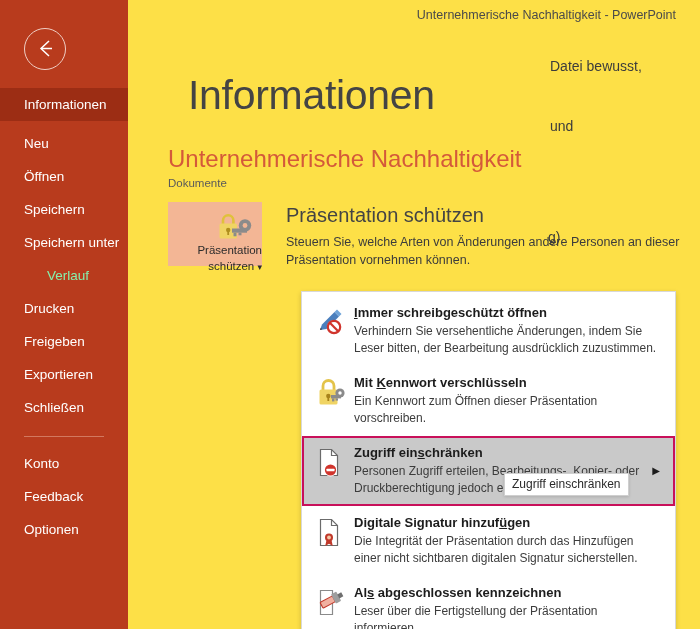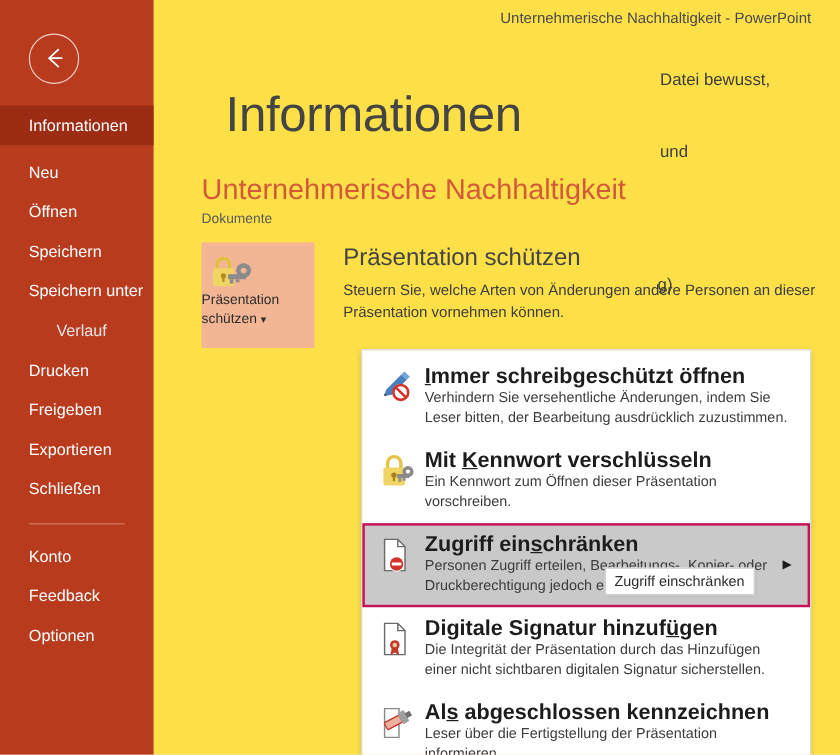--- a/index.html
+++ b/index.html
@@ -60,21 +60,21 @@
     padding-left: 24px;
     font-size: 13.5px;
     color: #ffffff;
     white-space: nowrap;
     cursor: pointer;
   }
   .nav-item.selected {
     background: #9c2d14;
   }
   .nav-item.disabled {
-    color: #e5e5e5;
+    color: #86efac;
     cursor: default;
     padding-left: 47px;
   }
   .nav-gap { height: 6px; }
   .nav-sep {
     margin: 12px 24px 10px 24px;
     height: 1px;
     background: #d2785f;
   }
 
@@ -129,23 +129,23 @@
     position: absolute;
     left: 40px;
     top: 202px;
     width: 520px;
   }
   .protect-btn {
     position: absolute;
     left: 0;
     top: 0;
     width: 94px;
-    height: 88px;
+    height: 64px;
     background: #f3b695;
-    text-align: left;
+    text-align: right;
     cursor: pointer;
   }
   .protect-btn .glyph {
     height: 40px;
     padding-top: 9px;
     box-sizing: border-box;
   }
   .protect-btn .cap {
     font-size: 11.5px;
     color: #2b2b2b;
@@ -207,21 +207,21 @@
   }
   .mi .ico {
     flex: 0 0 30px;
     width: 30px;
     height: 34px;
     margin-right: 8px;
     margin-top: 1px;
   }
   .mi .txt { flex: 1 1 auto; min-width: 0; }
   .mi .t {
-    font-size: 18px;
+    font-size: 13px;
     font-weight: bold;
     color: #1c1c1c;
     line-height: 16px;
     margin-bottom: 2px;
   }
   .mi .t u { text-decoration: underline; }
   .mi .d {
     font-size: 12px;
     color: #3c3c3c;
     line-height: 17px;

